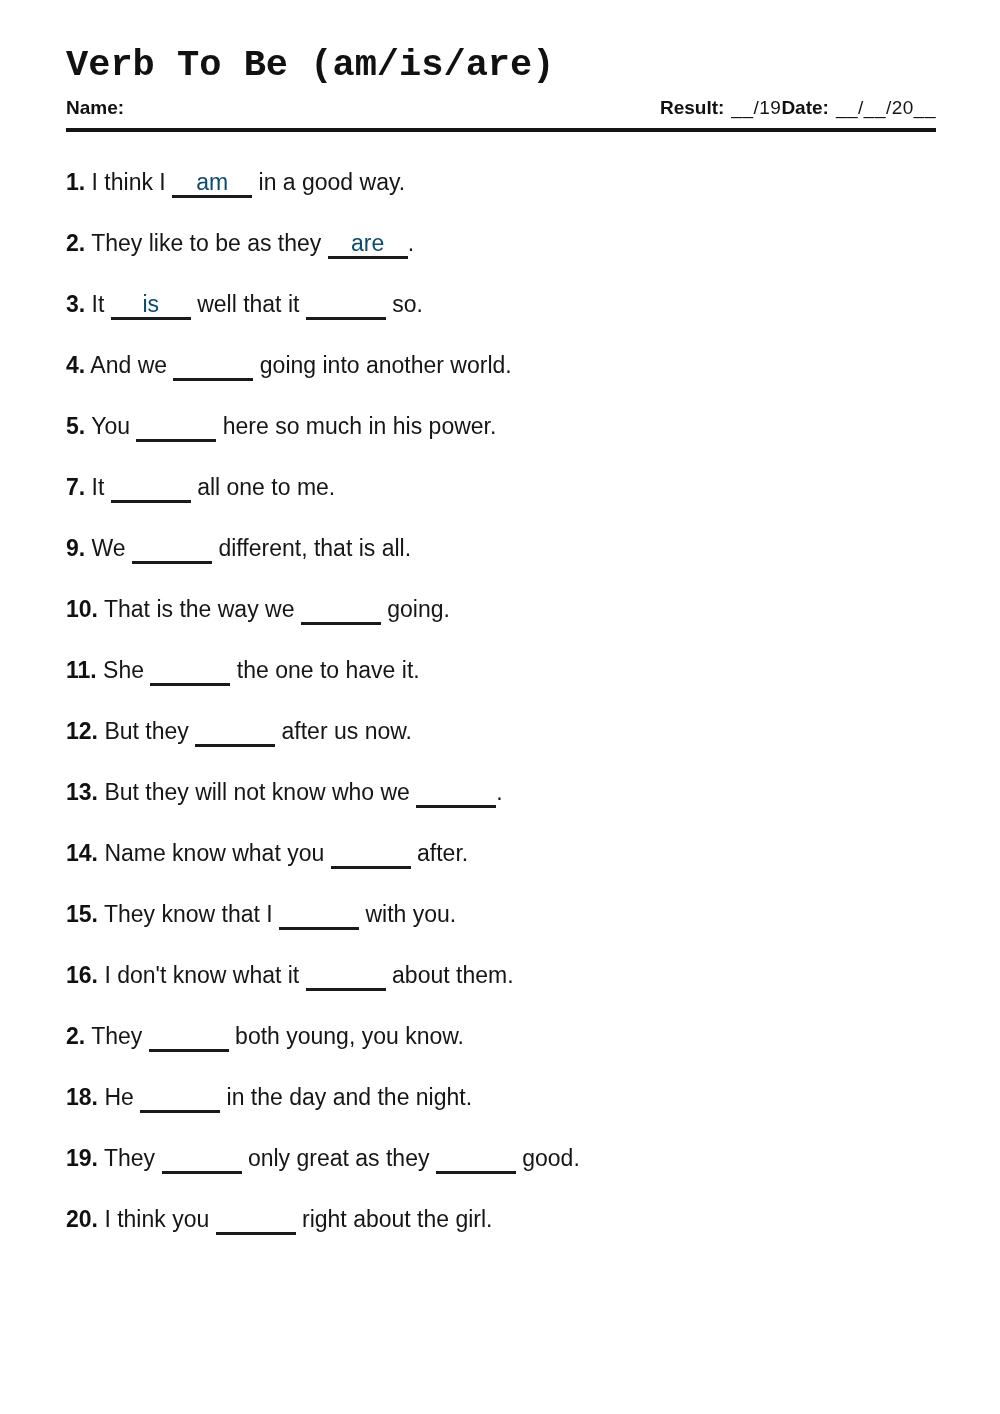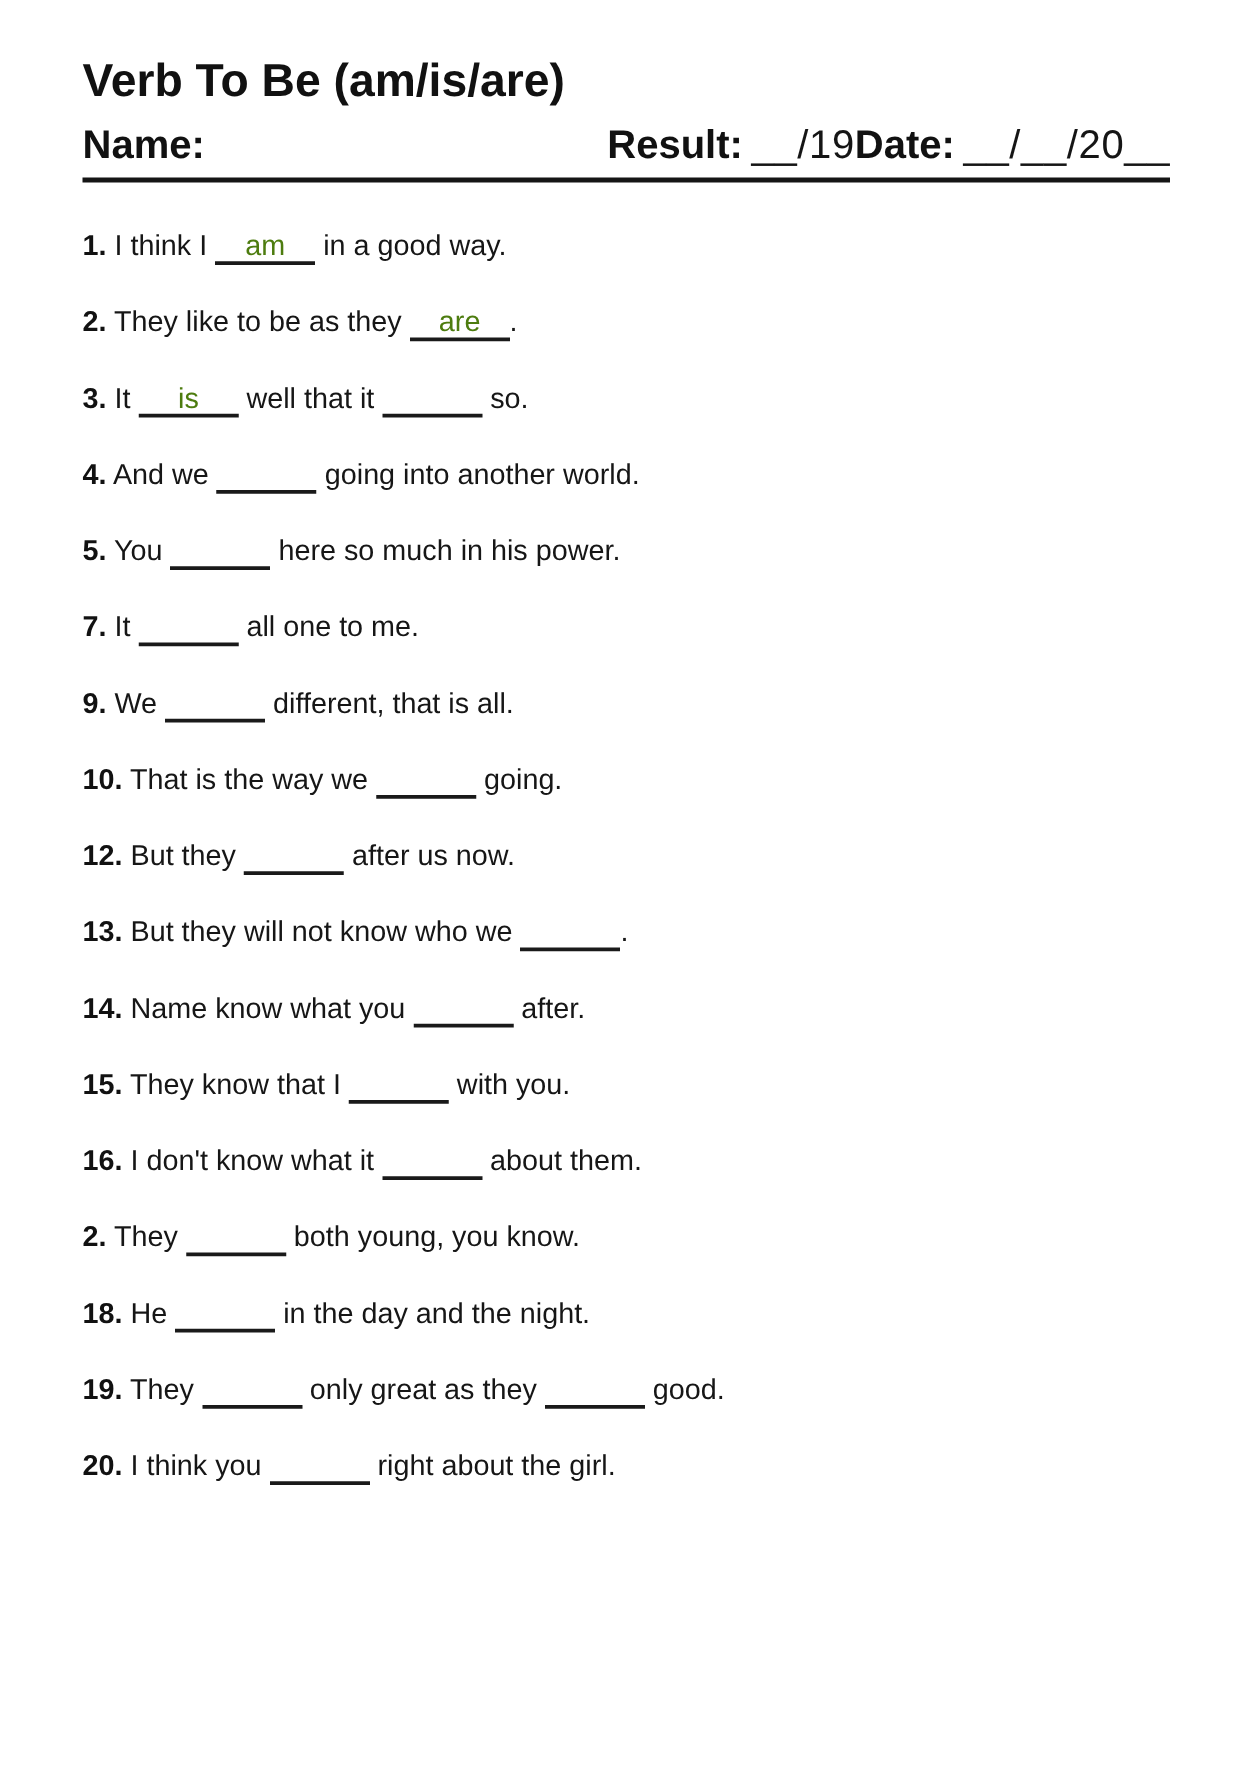--- a/index.html
+++ b/index.html
@@ -17,27 +17,28 @@
   .page {
     padding: 46px 64px 0 66px;
     box-sizing: border-box;
   }
   .title {
     margin: 0;
     font-size: 37px;
     font-weight: 700;
     line-height: 1.05;
     color: #111111;
+    font-family: Liberation Mono, monospace;
   }
   .hdr-row {
     display: flex;
     justify-content: space-between;
     align-items: baseline;
     margin-top: 13px;
-    font-size: 32px;
+    font-size: 19px;
     line-height: 1.1;
   }
   .hdr-right {
     display: flex;
   }
   .hdr-label {
     font-weight: 700;
     color: #111111;
   }
   .hdr-value {
@@ -64,21 +65,21 @@
     font-weight: 700;
     color: #111111;
   }
   .blank {
     display: inline-block;
     width: 80px;
     text-align: center;
     border-bottom: 3px solid #1a1a1a;
     line-height: 26px;
     font-size: 23px;
-    color: #4d7c0f;
+    color: #0c4a6e;
   }
 </style>
 </head>
 <body>
 
 <div class="page">
 
   <h1 class="title">Verb To Be (am/is/are)</h1>
 
   <div class="hdr-row">
@@ -97,20 +98,21 @@
 
   <div class="questions" id="questions">
       <div class="q"><span class="qnum">1.</span> <span>I think I </span><span class="blank">am</span><span> in a good way.</span></div>
       <div class="q"><span class="qnum">2.</span> <span>They like to be as they </span><span class="blank">are</span><span>.</span></div>
       <div class="q"><span class="qnum">3.</span> <span>It </span><span class="blank">is</span><span> well that it </span><span class="blank">&nbsp;</span><span> so.</span></div>
       <div class="q"><span class="qnum">4.</span> <span>And we </span><span class="blank">&nbsp;</span><span> going into another world.</span></div>
       <div class="q"><span class="qnum">5.</span> <span>You </span><span class="blank">&nbsp;</span><span> here so much in his power.</span></div>
       <div class="q"><span class="qnum">7.</span> <span>It </span><span class="blank">&nbsp;</span><span> all one to me.</span></div>
       <div class="q"><span class="qnum">9.</span> <span>We </span><span class="blank">&nbsp;</span><span> different, that is all.</span></div>
       <div class="q"><span class="qnum">10.</span> <span>That is the way we </span><span class="blank">&nbsp;</span><span> going.</span></div>
+      <div class="q"><span class="qnum">11.</span> <span>She </span><span class="blank">&nbsp;</span><span> the one to have it.</span></div>
       <div class="q"><span class="qnum">12.</span> <span>But they </span><span class="blank">&nbsp;</span><span> after us now.</span></div>
       <div class="q"><span class="qnum">13.</span> <span>But they will not know who we </span><span class="blank">&nbsp;</span><span>.</span></div>
       <div class="q"><span class="qnum">14.</span> <span>Name know what you </span><span class="blank">&nbsp;</span><span> after.</span></div>
       <div class="q"><span class="qnum">15.</span> <span>They know that I </span><span class="blank">&nbsp;</span><span> with you.</span></div>
       <div class="q"><span class="qnum">16.</span> <span>I don't know what it </span><span class="blank">&nbsp;</span><span> about them.</span></div>
       <div class="q"><span class="qnum">2.</span> <span>They </span><span class="blank">&nbsp;</span><span> both young, you know.</span></div>
       <div class="q"><span class="qnum">18.</span> <span>He </span><span class="blank">&nbsp;</span><span> in the day and the night.</span></div>
       <div class="q"><span class="qnum">19.</span> <span>They </span><span class="blank">&nbsp;</span><span> only great as they </span><span class="blank">&nbsp;</span><span> good.</span></div>
       <div class="q"><span class="qnum">20.</span> <span>I think you </span><span class="blank">&nbsp;</span><span> right about the girl.</span></div>
     </div>

